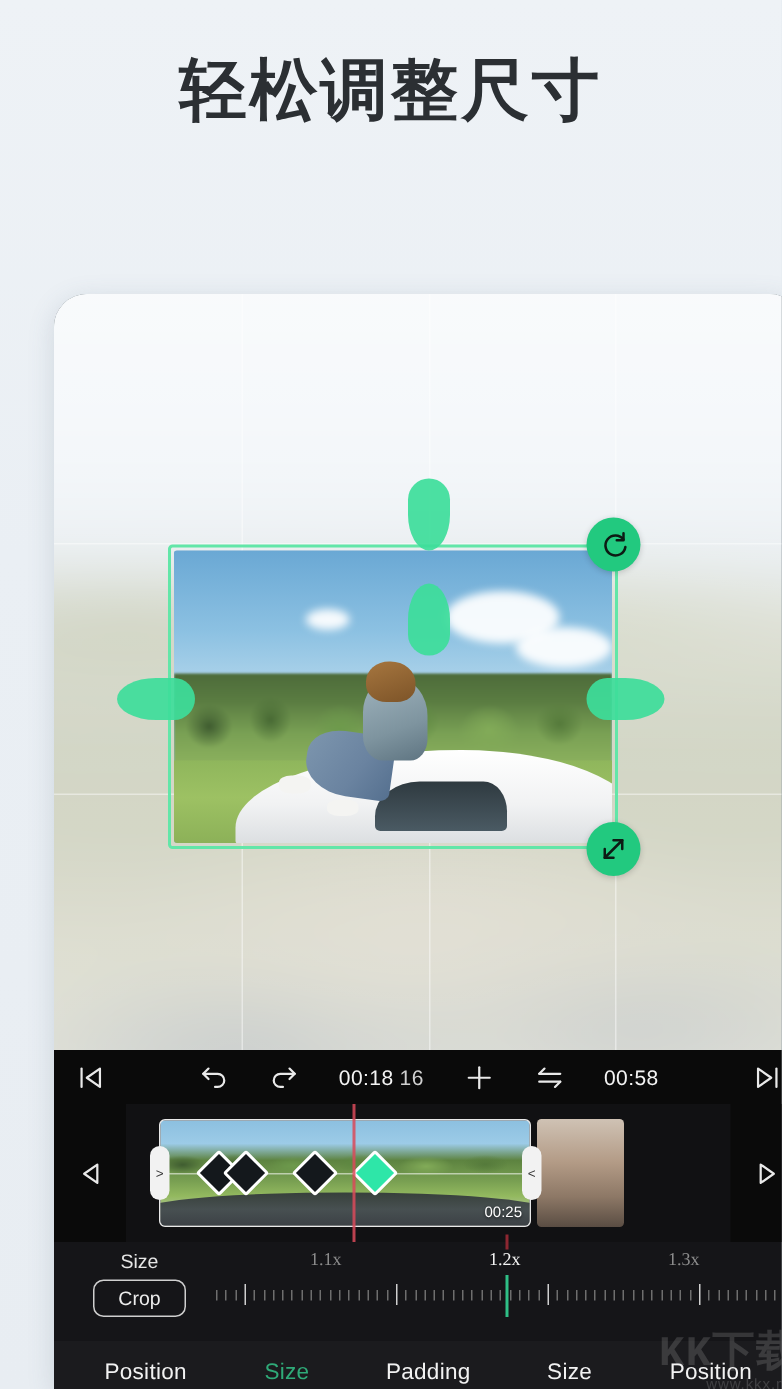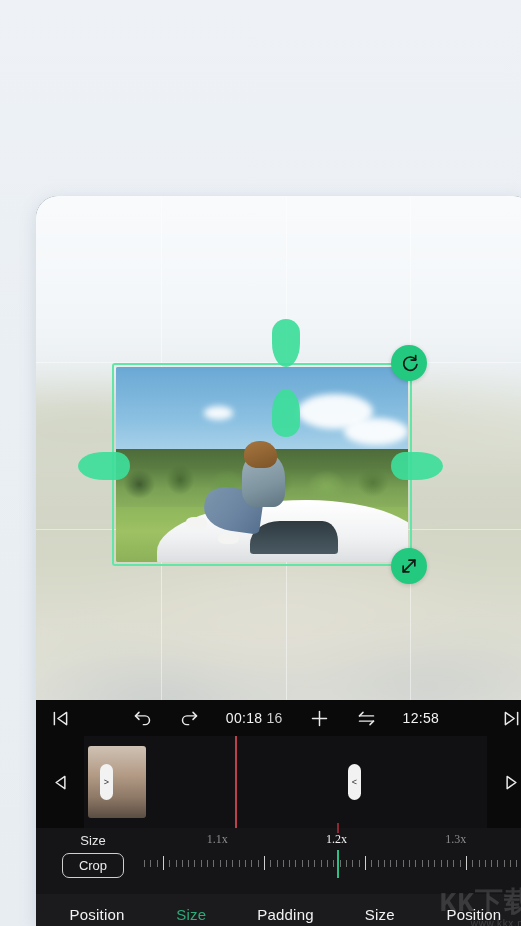--- a/index.html
+++ b/index.html
@@ -313,20 +313,21 @@
     font-family:Liberation Mono, monospace;
   }
   .wm-sub {
     font-size:10px; color:rgba(255,255,255,.16); letter-spacing:.6px;
   }
 </style>
 </head>
 <body>
 
 <div class="promo">
+  <div class="promo-title">轻松调整尺寸</div>
 </div>
 
 <div class="phone">
 
   <div class="preview">
     <div class="bg-scene"></div>
     <div class="bg-haze"></div>
 
     <div class="guides">
       <i class="gv" style="left:25%"></i>
@@ -405,38 +406,48 @@
         </svg>
       </span>
       <span class="tb-icon">
         <svg viewBox="0 0 24 24" stroke-linecap="round" stroke-linejoin="round">
           <line x1="4" y1="9" x2="20" y2="9"></line>
           <polyline points="8 5 4 9"></polyline>
           <line x1="4" y1="15" x2="20" y2="15"></line>
           <polyline points="16 19 20 15"></polyline>
         </svg>
       </span>
-      <span class="tb-end">12:58</span>
+      <span class="tb-end">00:58</span>
     </div>
     <div class="tb-side">
       <svg viewBox="0 0 24 24" fill="none" stroke="#e9e9e9" stroke-width="1.7" stroke-linecap="round" stroke-linejoin="round" style="width:21px;height:21px">
         <polygon points="5 5 15 12 5 19" fill="none"></polygon>
         <line x1="19" y1="5" x2="19" y2="19"></line>
       </svg>
     </div>
   </div>
 
   <div class="timeline">
     <div class="rail-left">
       <svg viewBox="0 0 24 24" stroke-linecap="round" stroke-linejoin="round">
         <polygon points="17 5 7 12 17 19" fill="none"></polygon>
       </svg>
     </div>
 
     <div class="track">
+      <div class="clip">
+        <div class="clip-forest"></div>
+        <div class="clip-car"></div>
+        <div class="clip-line"></div>
+        <div class="kf" style="left:28px"></div>
+        <div class="kf" style="left:46px"></div>
+        <div class="kf" style="left:92px"></div>
+        <div class="kf active" style="left:132px"></div>
+        <div class="clip-dur">00:25</div>
+      </div>
       <div class="clip2"></div>
       <div class="trim trim-l">&gt;</div>
       <div class="trim trim-r">&lt;</div>
       <div class="playhead"></div>
     </div>
 
     <div class="rail-right">
       <svg viewBox="0 0 24 24" stroke-linecap="round" stroke-linejoin="round">
         <polygon points="7 5 17 12 7 19" fill="none"></polygon>
       </svg>

